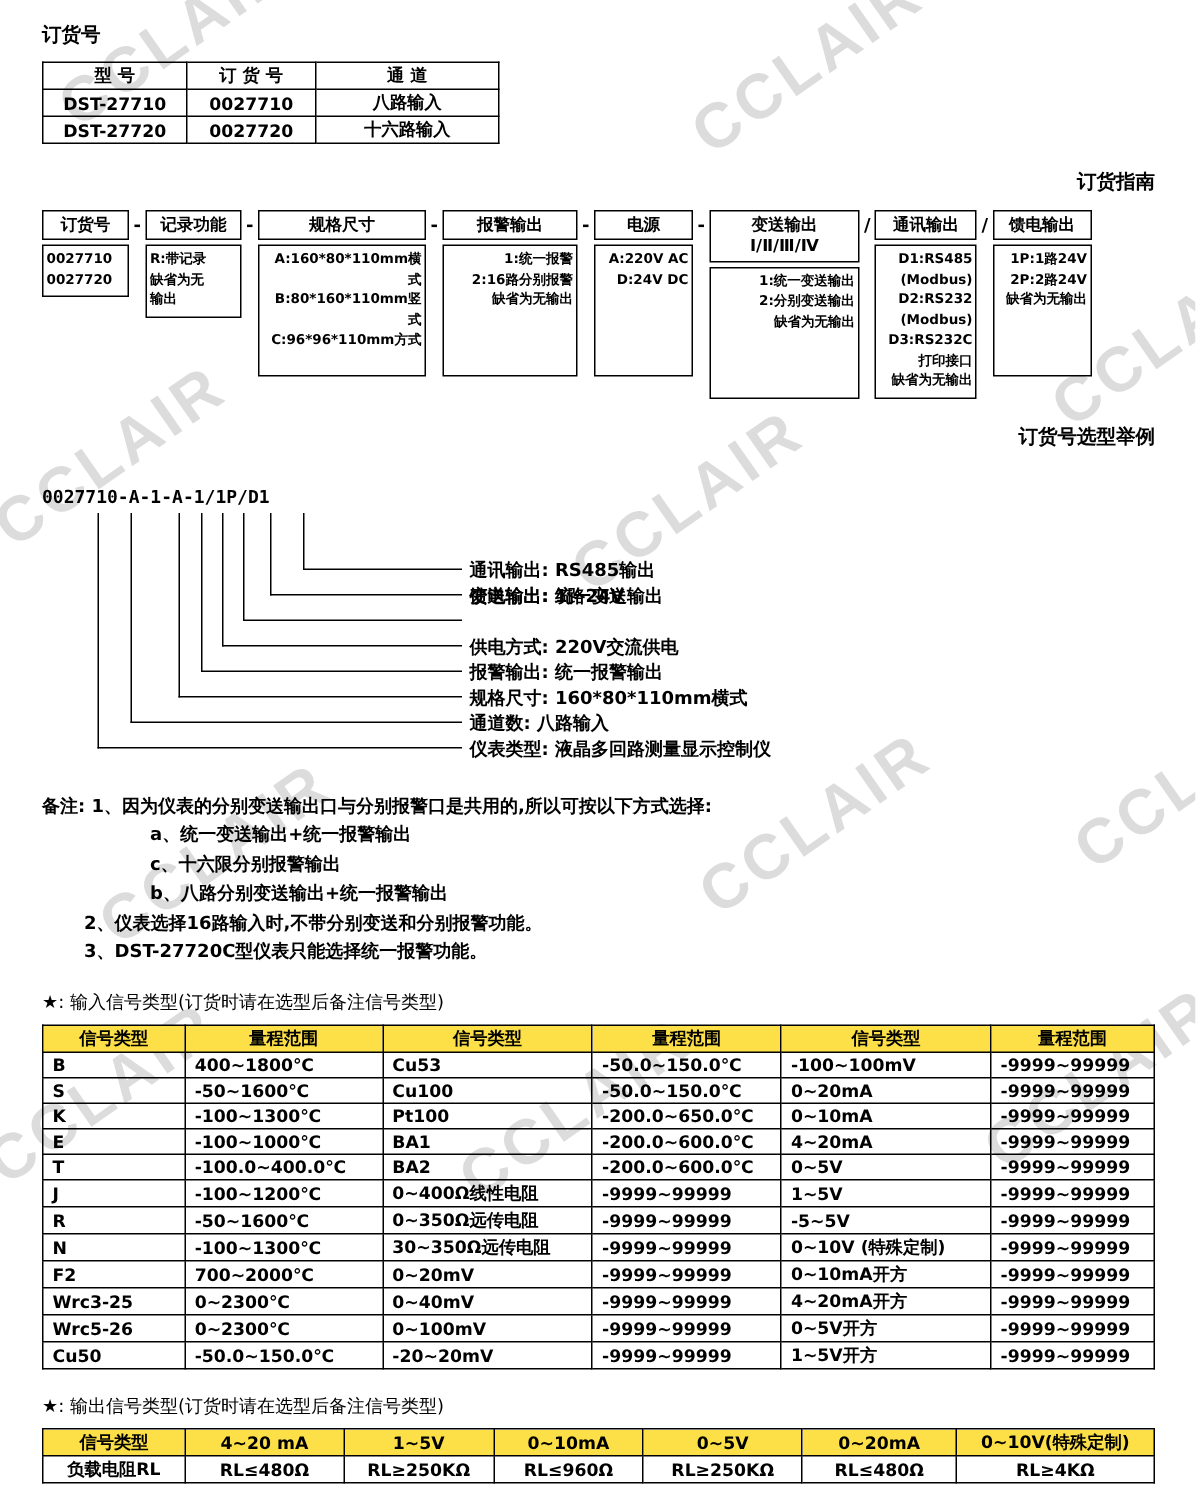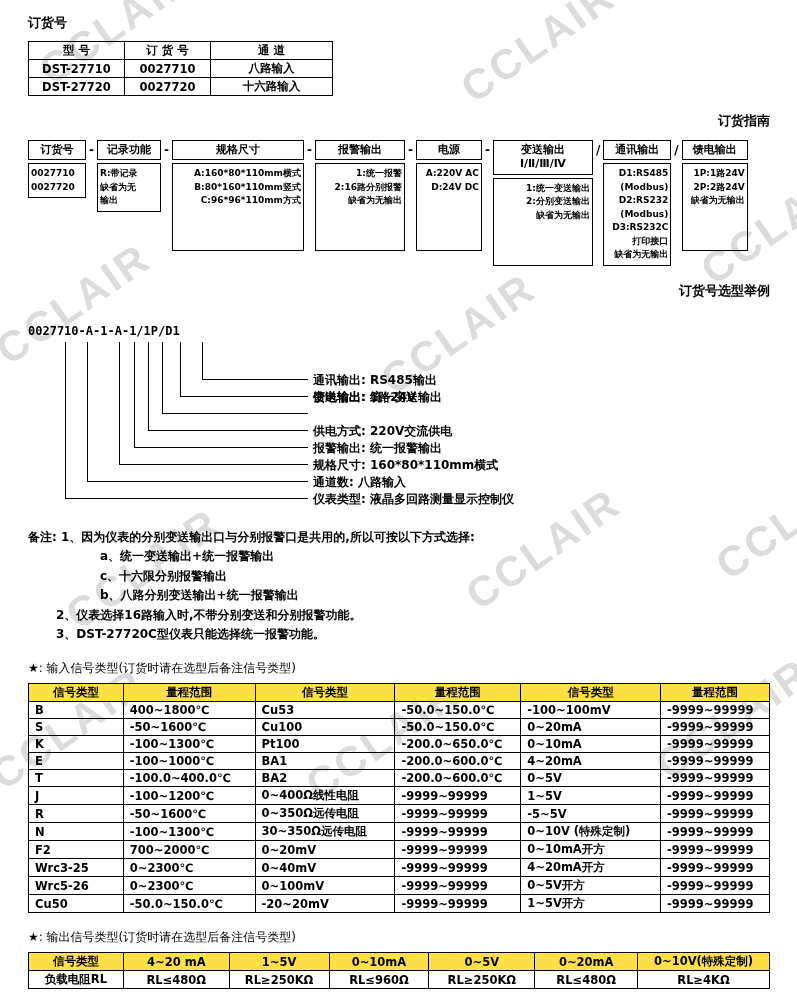--- a/index.html
+++ b/index.html
@@ -36,21 +36,21 @@
   .flow-header {
     border:1px solid #000; font-weight:bold; font-size:11px; text-align:center;
     padding:2px 1px; white-space:pre-line; line-height:1.3;
   }
   .flow-body {
     border:1px solid #000; font-size:9px; font-weight:bold; padding:3px 2px;
     margin-top:3px; white-space:pre-line; line-height:1.5;
   }
   .flow-body.tall { min-height:88px;text-align:right; }
   .flow-sep { font-weight:bold; font-size:12px; padding:3px 3px 0 3px; flex:none; }
-  .fi1{width:58px} .fi2{width:64px} .fi3{width:132px} .fi4{width:90px}
+  .fi1{width:58px} .fi2{width:64px} .fi3{width:112px} .fi4{width:90px}
   .fi5{width:66px} .fi6{width:100px} .fi7{width:68px} .fi8{width:66px}
   
   .diagram { position:relative; height:198px; margin-top:24px; }
   .code { font-family:"DejaVu Sans Mono", monospace; font-weight:bold; font-size:12px; letter-spacing:0; }
   .conn { position:absolute; border-left:1px solid #000; border-bottom:1px solid #000; }
   .exlabel { position:absolute; left:285px; font-size:12px; font-weight:bold; white-space:nowrap; }
   
   .notes { margin-top:6px; font-size:12px; font-weight:bold; line-height:1.62; }
   .ind-a { margin-left:72px; }
   .ind-n { margin-left:28px; }

